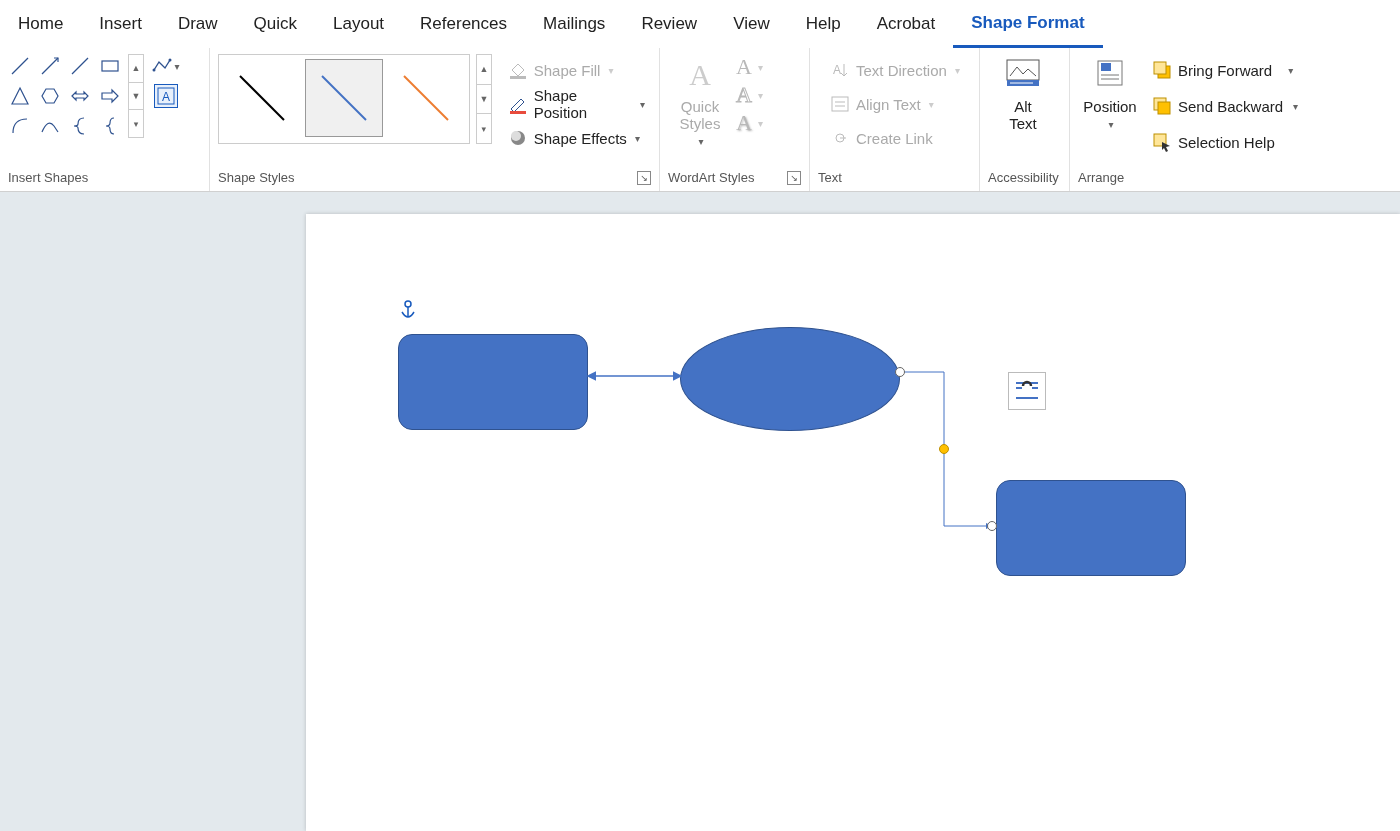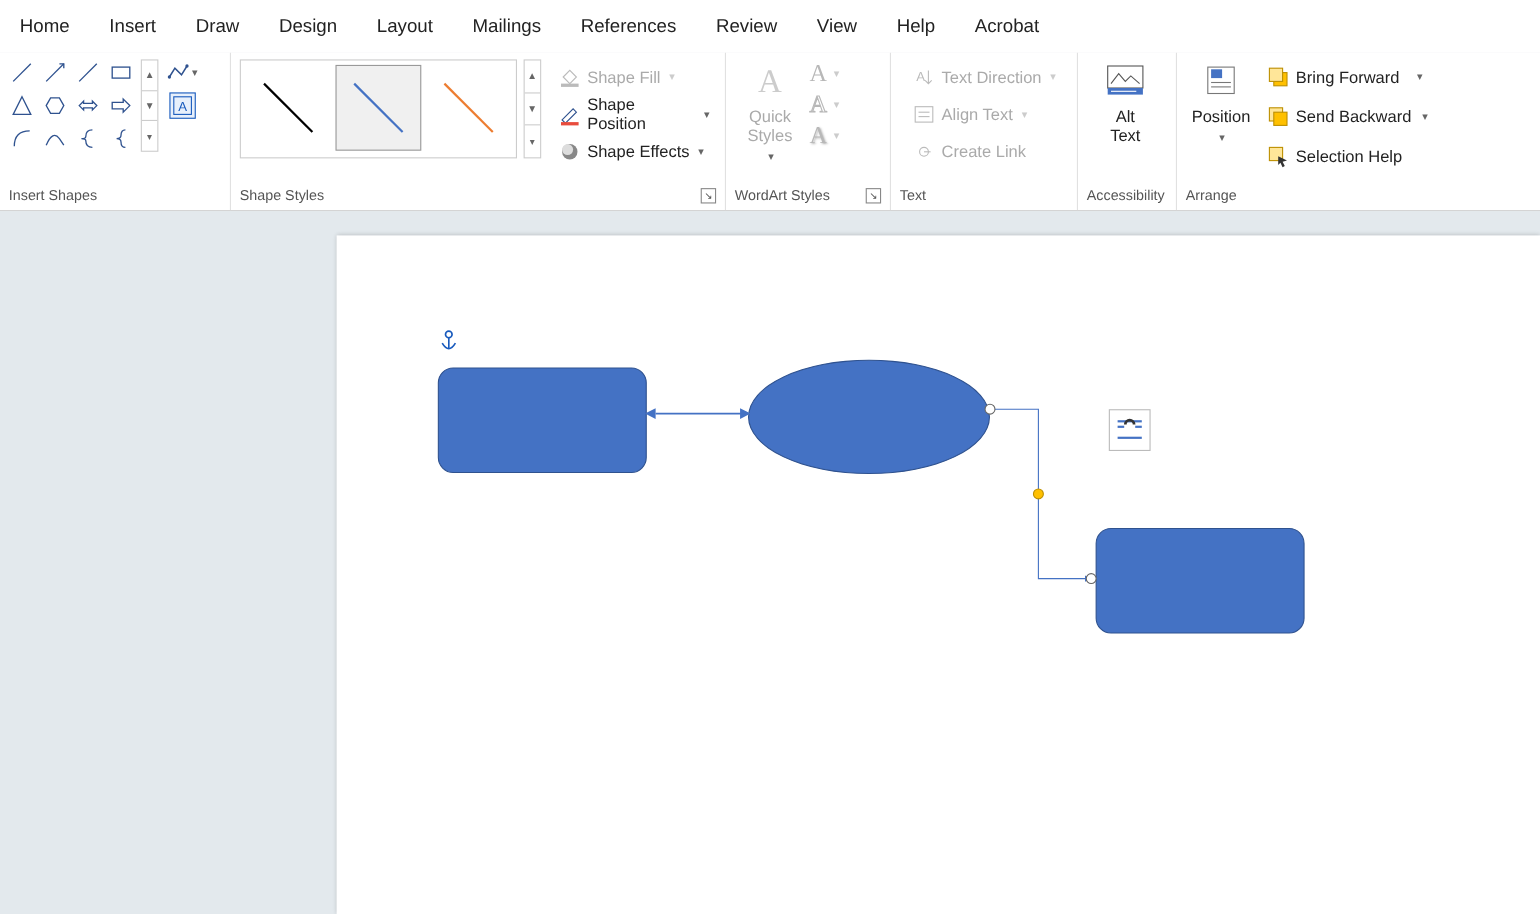--- a/index.html
+++ b/index.html
@@ -70,28 +70,29 @@
 
   svg { overflow: visible; }
 </style>
 </head>
 <body>
 
 <div class="tabs">
   <div class="tab">Home</div>
   <div class="tab">Insert</div>
   <div class="tab">Draw</div>
-  <div class="tab">Design</div>
+  <div class="tab">Quick</div>
   <div class="tab">Layout</div>
+  <div class="tab">References</div>
   <div class="tab">Mailings</div>
-  <div class="tab">References</div>
   <div class="tab">Review</div>
   <div class="tab">View</div>
   <div class="tab">Help</div>
   <div class="tab">Acrobat</div>
+  <div class="tab active">Shape Format</div>
 </div>
 
 <div class="ribbon">
 
   <div class="group" style="width:210px">
     <div class="group-body">
       <div class="shape-grid">
         <div class="shape-cell">
             <svg>
               <line x1="2" y1="18" x2="18" y2="2"></line>

